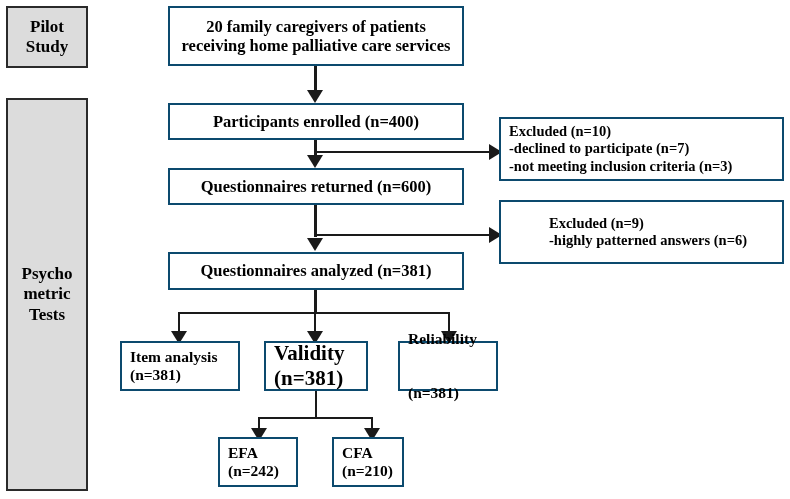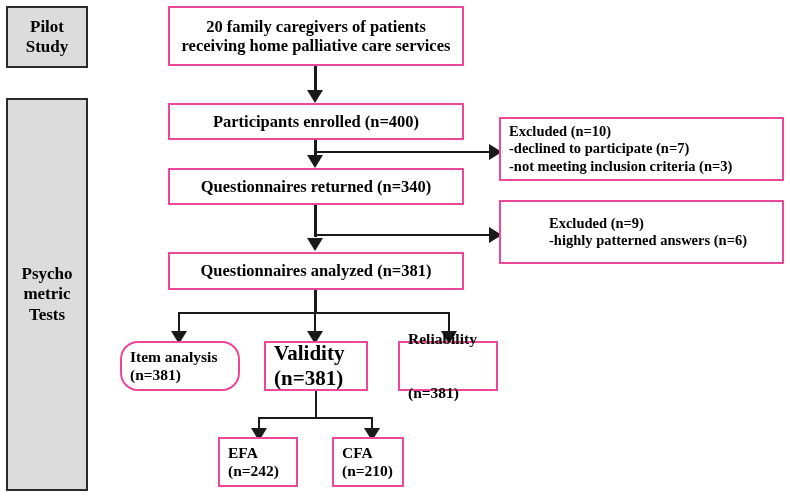--- a/index.html
+++ b/index.html
@@ -13,21 +13,21 @@
     height: 499px;
     background: #ffffff;
     font-family: "Liberation Serif", "DejaVu Serif", serif;
     overflow: hidden;
   }
 
   
   .box {
     position: absolute;
     box-sizing: border-box;
-    border: 2px solid #ec4899;
+    border: 2px solid #0c4a6e;
     background: #ffffff;
     font-weight: bold;
     color: #000000;
     display: flex;
     flex-direction: column;
     justify-content: center;
     line-height: 1.18;
   }
   .box .ln { display: block; }
 
@@ -105,21 +105,21 @@
   <div class="box center" style="left:168px; top:103px; width:296px; height:37px; font-size:16.5px;">
     <span class="ln">Participants enrolled (n=400)</span>
   </div>
 
   <div class="vline" style="left:314px; top:140px; height:18px;"></div>
   <div class="arrow-down" style="left:307px; top:155px;"></div>
   <div class="hline-thin" style="left:315px; top:151px; width:181px;"></div>
   <div class="arrow-right" style="left:489px; top:144px;"></div>
 
   <div class="box center" style="left:168px; top:168px; width:296px; height:37px; font-size:16.5px;">
-    <span class="ln">Questionnaires returned (n=340)</span>
+    <span class="ln">Questionnaires returned (n=600)</span>
   </div>
 
   <div class="vline" style="left:314px; top:205px; height:32px;"></div>
   <div class="arrow-down" style="left:307px; top:238px;"></div>
   <div class="hline-thin" style="left:315px; top:234px; width:181px;"></div>
   <div class="arrow-right" style="left:489px; top:227px;"></div>
 
   <div class="box center" style="left:168px; top:252px; width:296px; height:38px; font-size:16.5px;">
     <span class="ln">Questionnaires analyzed (n=381)</span>
   </div>
@@ -141,21 +141,21 @@
 
   <div class="vline-thin" style="left:178px; top:312px; height:22px;"></div>
   <div class="arrow-down" style="left:171px; top:331px;"></div>
 
   <div class="vline-thin" style="left:314px; top:312px; height:22px;"></div>
   <div class="arrow-down" style="left:307px; top:331px;"></div>
 
   <div class="vline-thin" style="left:448px; top:312px; height:22px;"></div>
   <div class="arrow-down" style="left:441px; top:331px;"></div>
 
-  <div class="box leftal" style="left:120px; top:341px; width:120px; height:50px; font-size:15.5px;border-radius:18px;">
+  <div class="box leftal" style="left:120px; top:341px; width:120px; height:50px; font-size:15.5px;">
     <span class="ln">Item analysis</span>
     <span class="ln">(n=381)</span>
   </div>
 
   <div class="box leftal" style="left:264px; top:341px; width:104px; height:50px; font-size:21px;">
     <span class="ln">Validity</span>
     <span class="ln">(n=381)</span>
   </div>
 
   <div class="box leftal" style="left:398px; top:341px; width:100px; height:50px; font-size:15.5px;gap:35px;">

